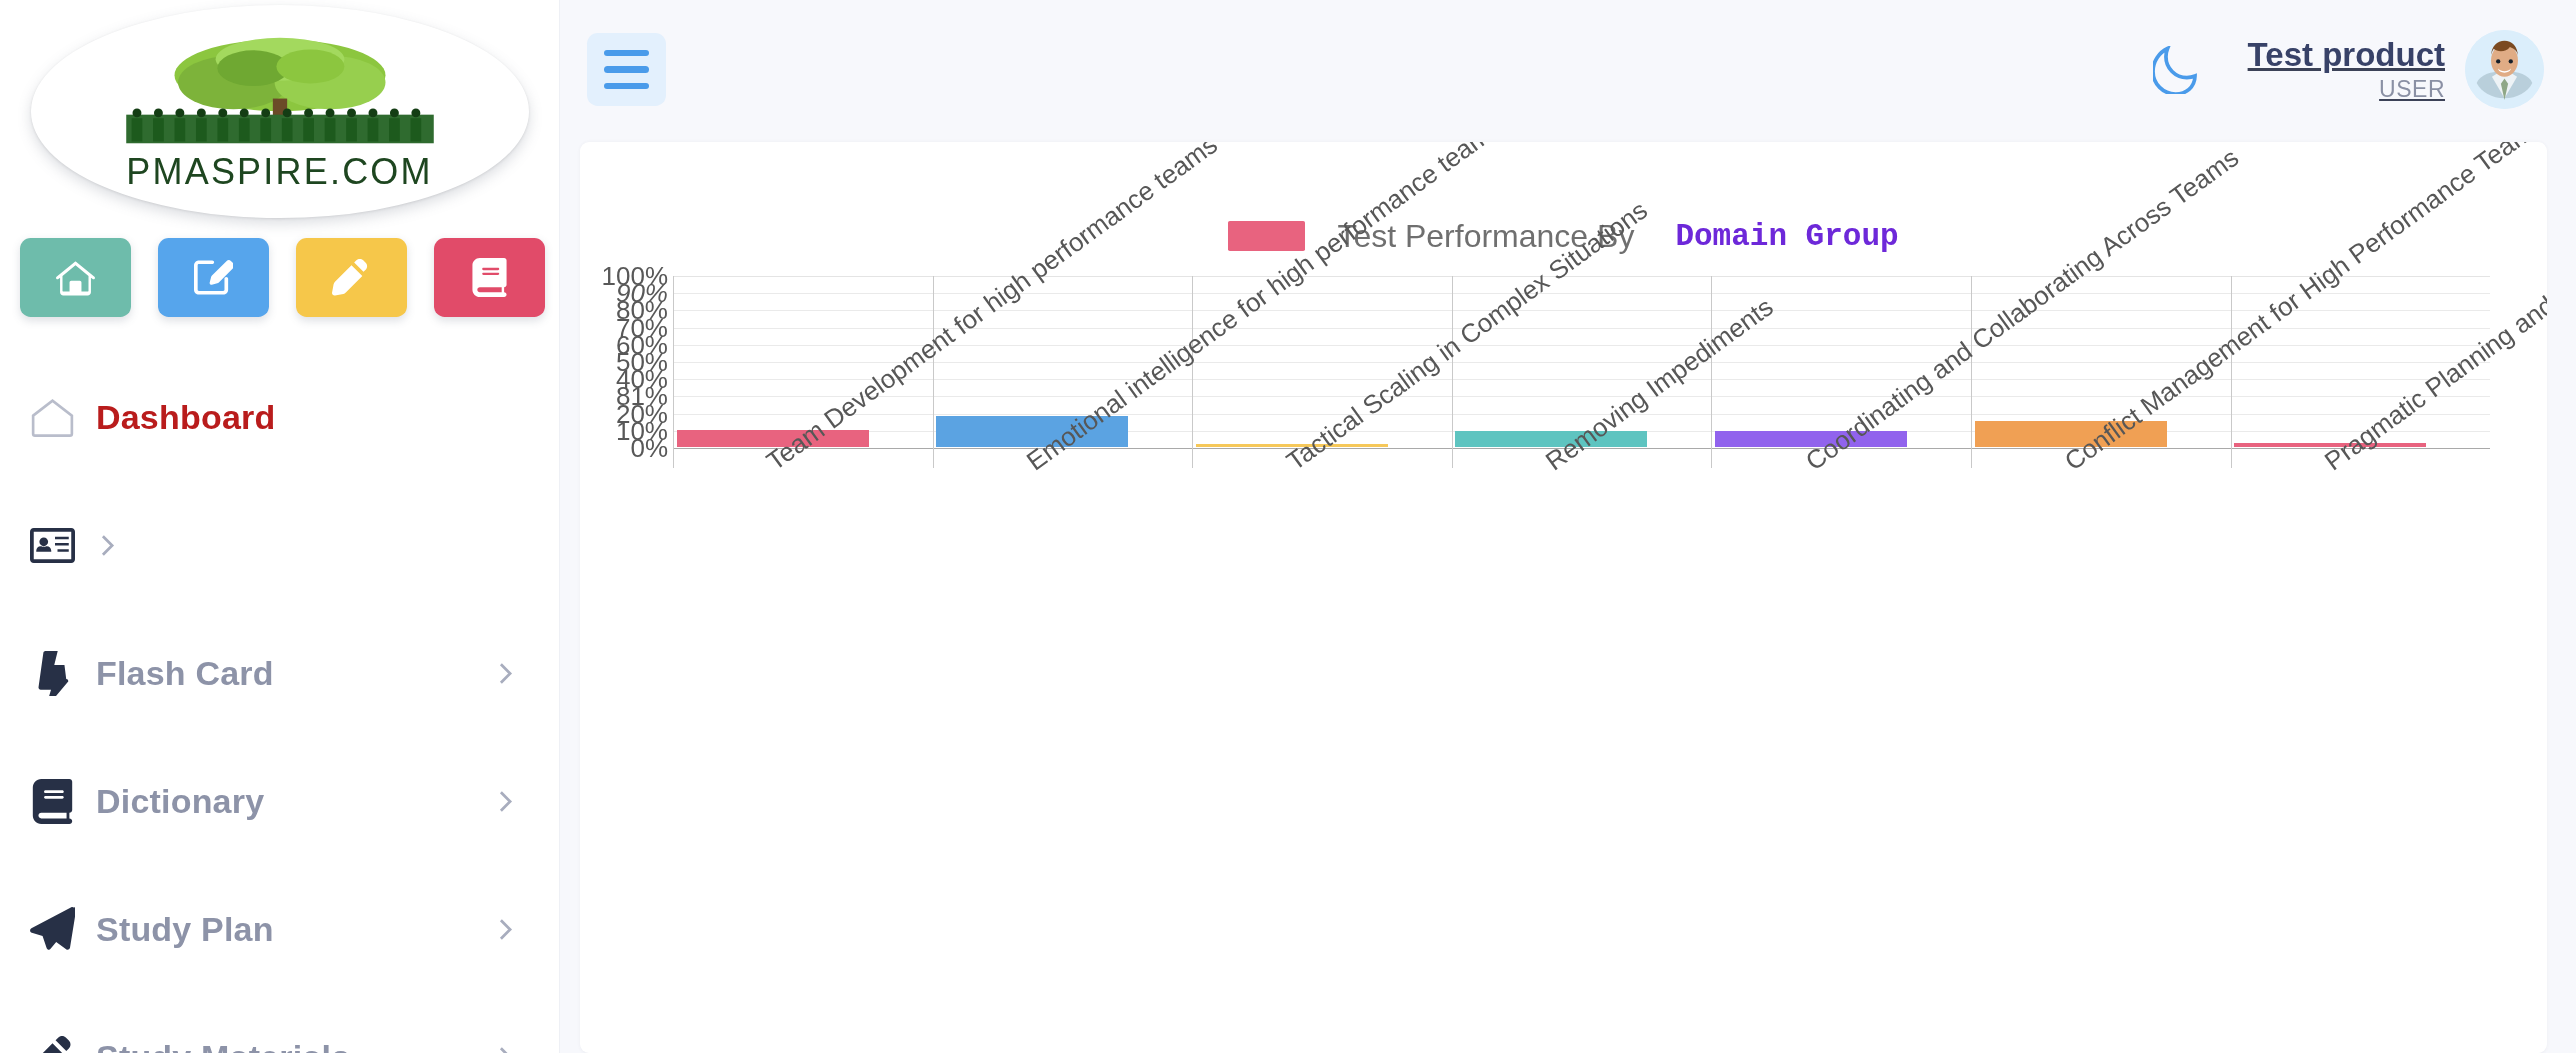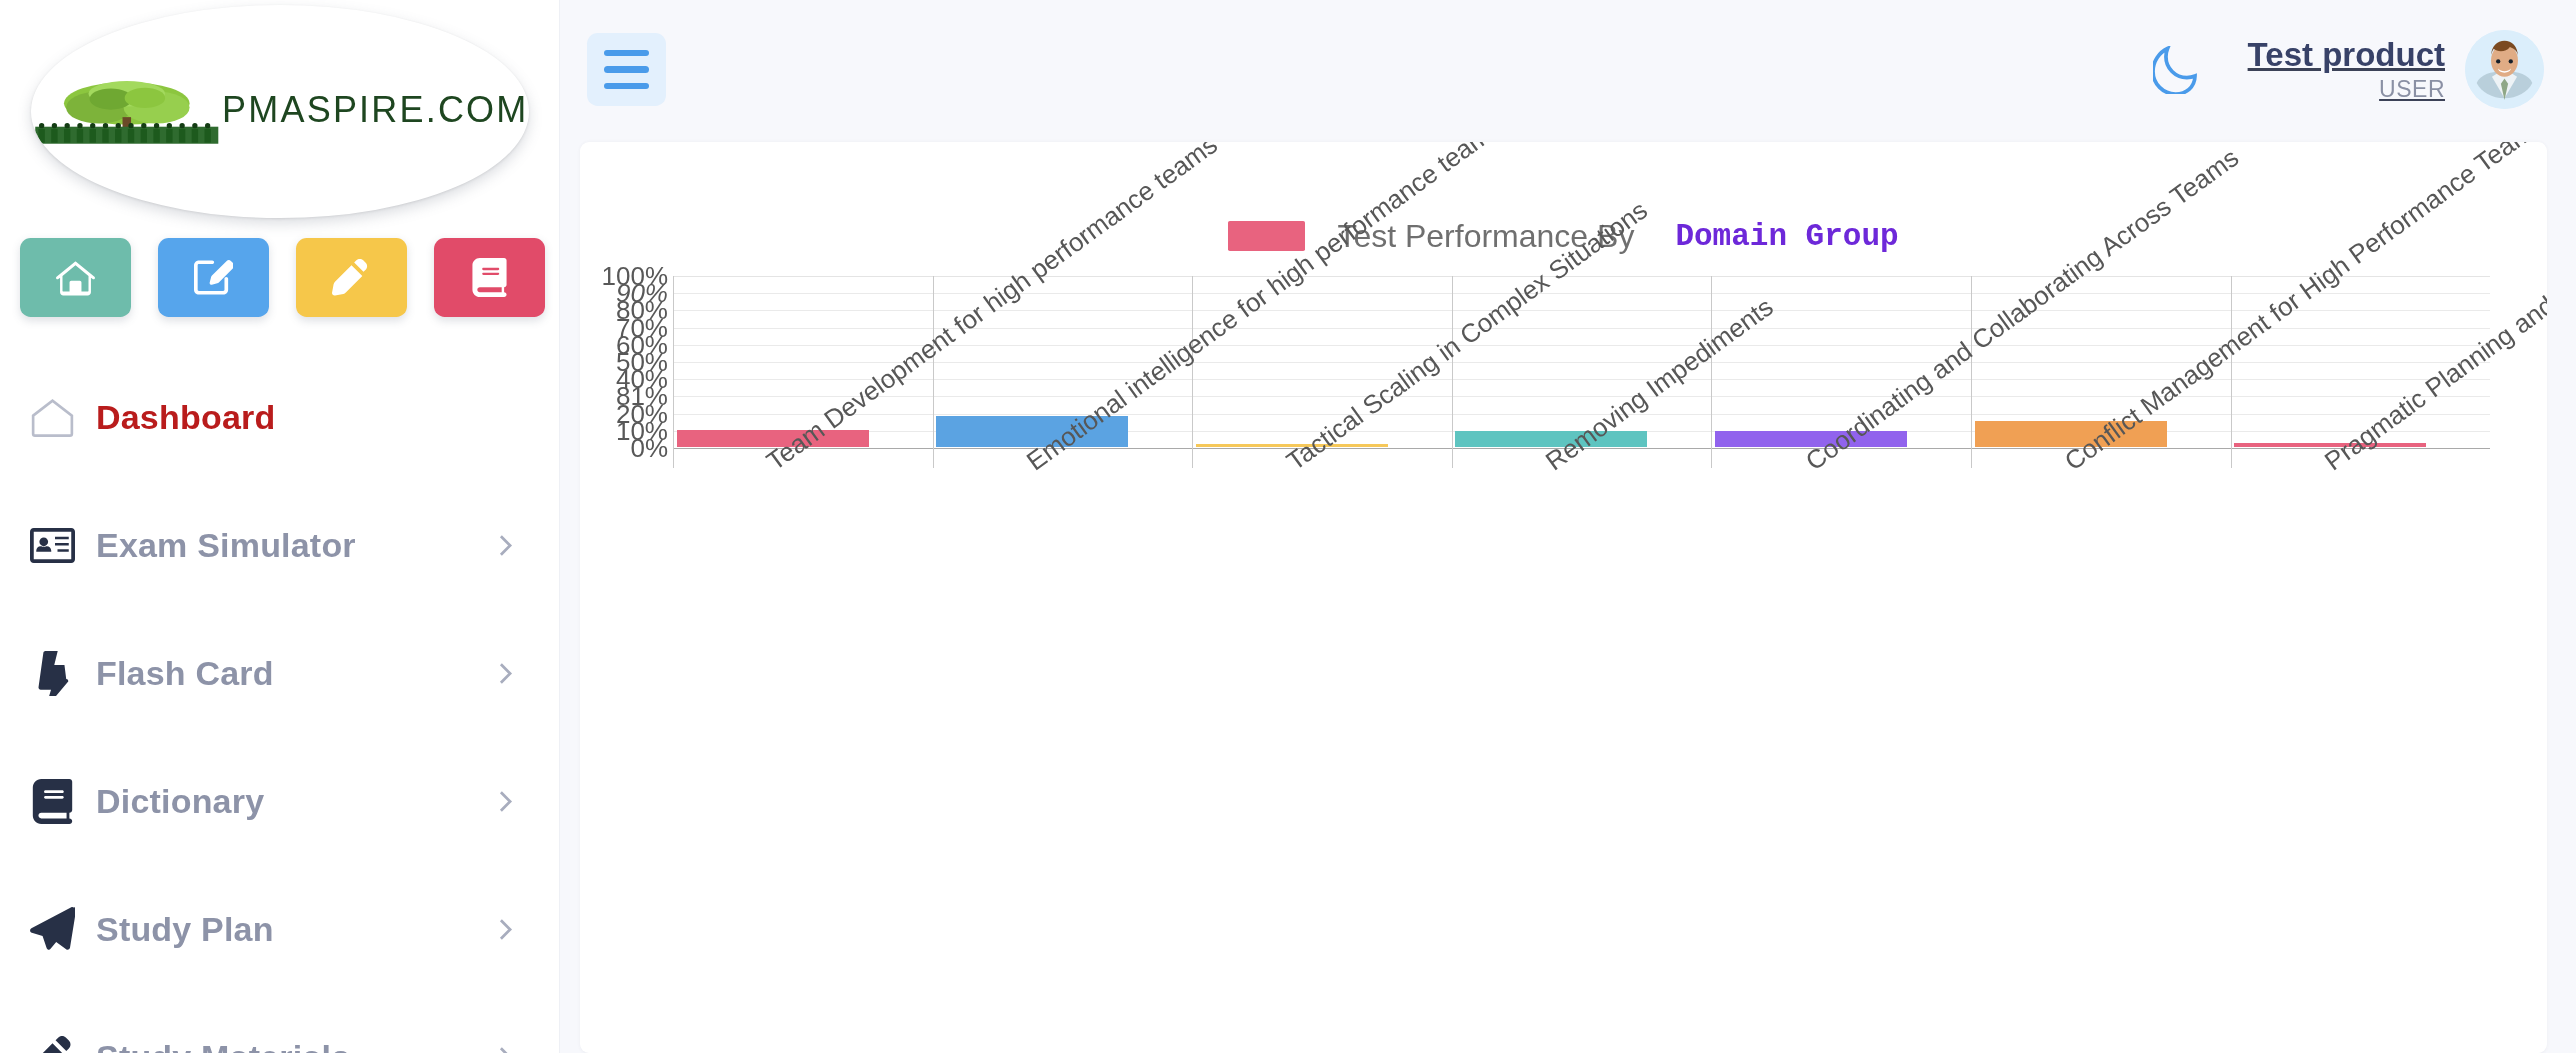--- a/index.html
+++ b/index.html
@@ -28,21 +28,21 @@
     justify-content: center;
     padding-top: 5.4px;
   }
   .logo-oval {
     width: 498px;
     height: 213px;
     border-radius: 50%;
     background: #ffffff;
     box-shadow: 0 5.4px 14.3px rgba(90,100,120,0.22), 0 0.9px 2.7px rgba(0,0,0,0.10);
     display: flex;
-    flex-direction: row;
+    flex-direction: column;
     align-items: center;
     justify-content: center;
     overflow: hidden;
     position: relative;
   }
   .logo-art { width: 322px; height: 118px; display: block; margin-top: 5.4px; }
   .logo-text {
     font-family: "Liberation Sans", sans-serif;
     font-size: 36px;
     letter-spacing: 2.2px;
@@ -342,21 +342,20 @@
         </span>
         <span class="nav-label">Dashboard</span>
       </div>
 
       <div class="nav-item">
         <span class="nav-icon">
           <svg viewBox="0 0 576 512" fill="#273046">
             <path d="M528 32H48C21 32 0 53 0 80v352c0 27 21 48 48 48h480c27 0 48-21 48-48V80c0-27-21-48-48-48zm0 400H48V80h480v352zM176 152c30 0 56 26 56 56s-26 56-56 56-56-26-56-56 26-56 56-56zm96 184H80v-14c0-32 25-58 56-58h8c10 5 21 8 32 8s23-3 32-8h8c31 0 56 26 56 58v14zm224-160H320v-32h176v32zm0 80H320v-32h176v32zm0 80H352v-32h144v32z"></path>
           </svg>
         </span>
-        <span class="nav-label">Exam Simulator</span>
         <span class="chev">
           <svg viewBox="0 0 12 20">
               <polyline points="2,2 10,10 2,18"></polyline>
             </svg>
         </span>
       </div>
 
       <div class="nav-item">
         <span class="nav-icon">
           <svg viewBox="0 0 320 512" fill="#273046">

